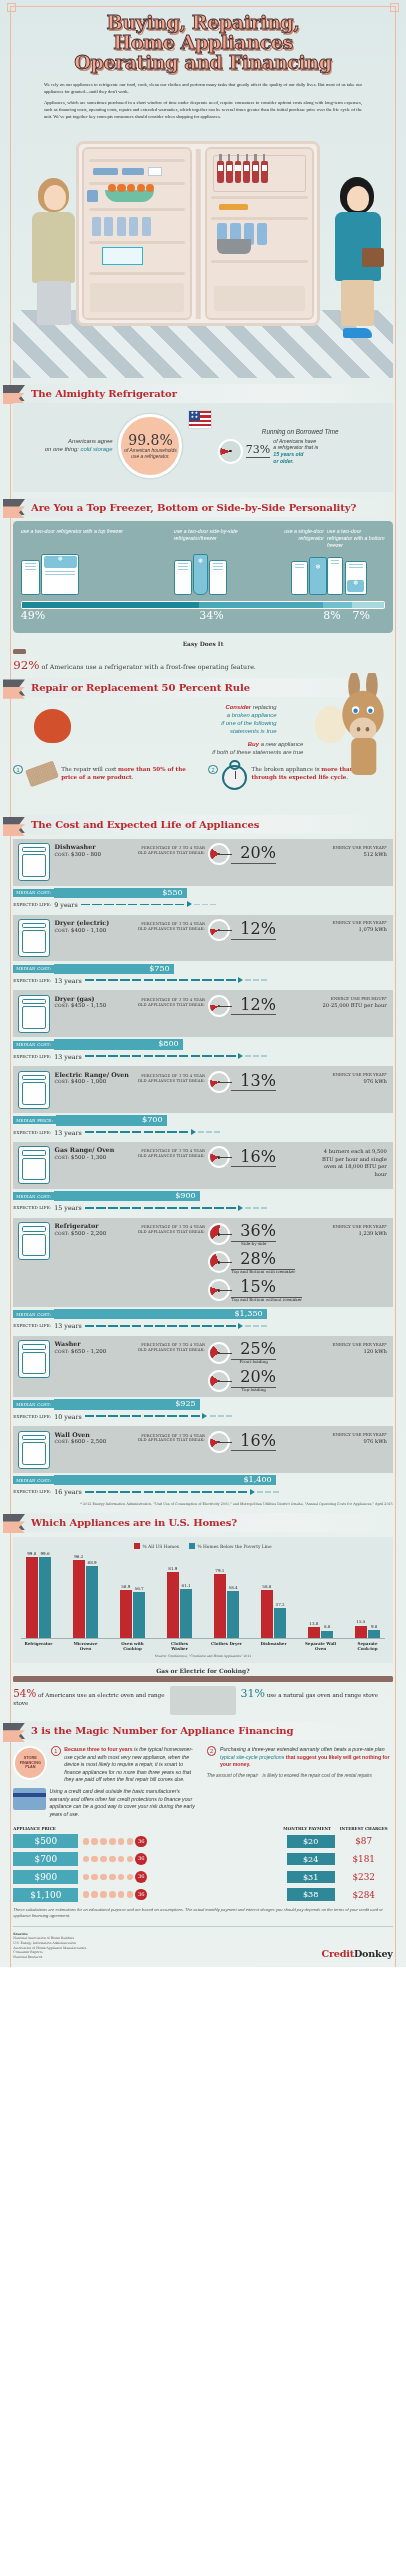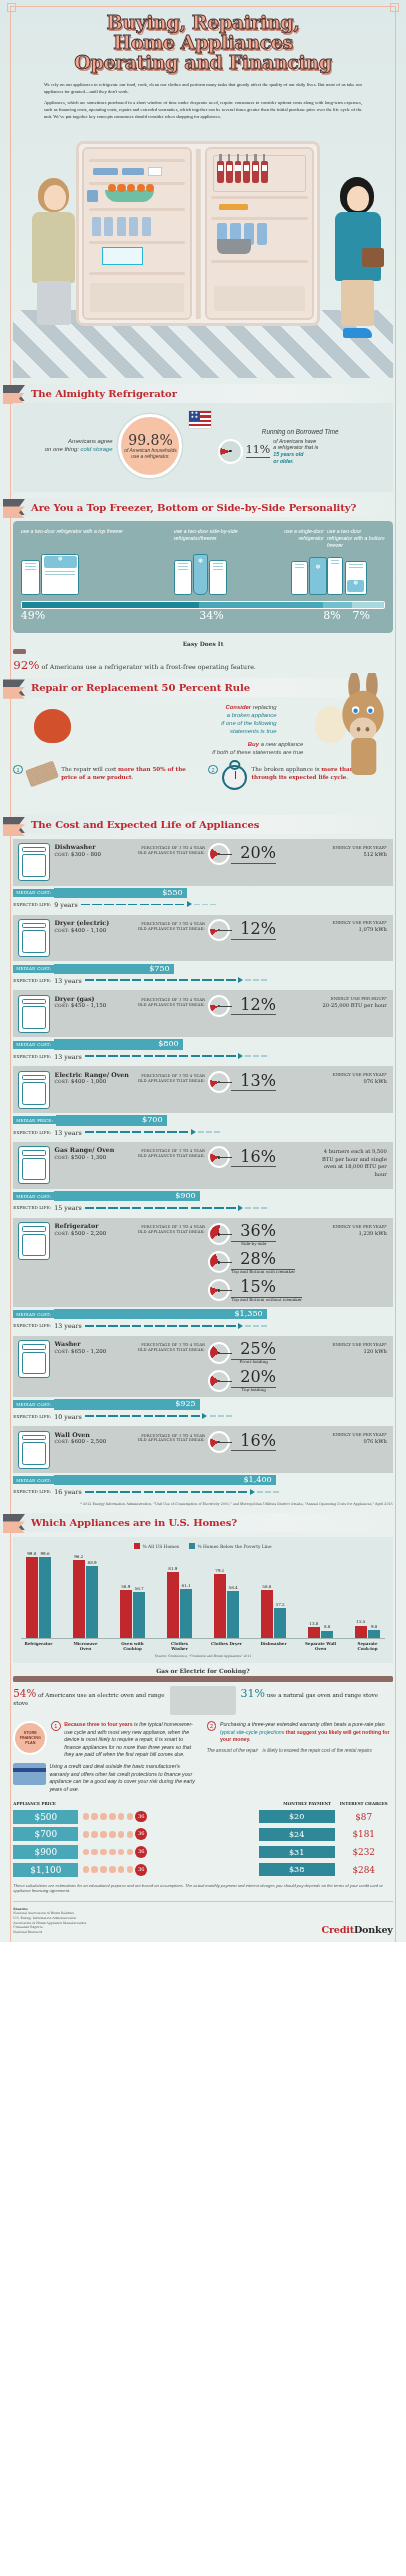--- a/index.html
+++ b/index.html
@@ -217,21 +217,21 @@
   .cardimg:after { content:""; position:absolute; left:0; right:0; top:4.4px; height:4.4px; background:#2b4b8f; }
 
   .fintable { margin-top:7.4px; }
   .fthead { display:flex; font-family:"DejaVu Serif", serif; font-size:4px; color:#2b2b2b; font-weight:bold; align-items:flex-end; }
   .ft-price { width:65px; } .ft-mid { flex:1; } .ft-mo { width:55px; text-align:center; } .ft-int { width:58px; text-align:center; }
   .ftrow { display:flex; align-items:center; margin-top:3.7px; }
   .ftrow .pricebar { width:65px; background:#49a8b8; color:#fff; font-family:"DejaVu Serif", serif; font-size:8.9px; text-align:center; line-height:14px; }
   .ftrow .months { flex:1; display:flex; align-items:center; gap:2.2px; padding:0 4.4px; }
   .mdot { width:6.6px; height:6.6px; border-radius:50%; background:#f3b8a0; }
   .mnum { width:11.8px; height:11.8px; border-radius:50%; background:#c0282d; color:#fff; font-size:5.2px; text-align:center; line-height:11.8px; font-family:"DejaVu Serif", serif; }
-  .mopay { width:76px; text-align:center; font-family:"DejaVu Serif", serif; font-size:8.1px; color:#fff; background:#2e8898; line-height:12.6px; }
+  .mopay { width:48px; text-align:center; font-family:"DejaVu Serif", serif; font-size:8.1px; color:#fff; background:#2e8898; line-height:12.6px; }
   .intch { width:58px; text-align:center; font-family:"DejaVu Serif", serif; font-size:8.9px; color:#c0282d; }
   .fin-note { font-size:4.1px; font-style:italic; color:#555; line-height:1.4; margin-top:5.9px; }
 
   
   .footer { margin:7.4px 13.3px 0; border-top:0.7px solid #bfcdc9; padding:4.4px 0 7.4px; display:flex; justify-content:space-between; align-items:flex-end; }
   .sources { font-family:"DejaVu Serif", serif; font-size:3.1px; color:#555; line-height:1.5; }
   .sources .h { font-weight:bold; color:#333; }
   .brand { text-align:right; }
   .brand .cd { font-family:"DejaVu Serif", serif; font-size:9.6px; color:#c0282d; font-weight:bold; letter-spacing:-0.2px; }
   .brand .cd span { color:#2b2b2b; }
@@ -348,21 +348,21 @@
     <div class="flag">
         <div class="canton">★★<br>★★</div>
       </div>
     <div class="borrowed">
       <div class="hd">Running on Borrowed Time</div>
       <div class="row">
         <div class="piewrap">
           <div class="pie-slice"></div>
             <div class="pie-dot"></div>
         </div>
-        <div class="pct11">11%</div>
+        <div class="pct11">73%</div>
         <div class="note">
           <span>of Americans have</span><br>
           <span>a refrigerator that is</span><br>
           <b>15 years old</b><br>
           <b>or older.</b>
         </div>
       </div>
     </div>
   </div>
 
@@ -1082,20 +1082,23 @@
         <span>of Americans use an electric oven and range stove</span>
       </div>
       <div style="width:66px;height:29.5px;background:#cfd5d3;border-radius:2.2px;"></div>
       <div style="flex:1;" class="txt">
         <span class="pc2">31%</span>
         <span>use a natural gas oven and range stove</span>
       </div>
     </div>
   </div>
 
+  <div class="ribbon">
+    <h2>3 is the Magic Number for Appliance Financing</h2>
+  </div>
   <div class="fin">
     <div class="fin-top">
       <div class="fin-col">
         <div class="hd">
           <div class="badge-plan">STORE FINANCING PLAN</div>
           <div class="fcnum">1</div>
           <p>
             <b>Because three to four years</b>
             <span>is the typical homeowner-use cycle and with most very new appliance, when the device is most likely to require a repair, it is smart to finance appliances for no more than three years so that they are paid off when the first repair bill comes due.</span>
           </p>

